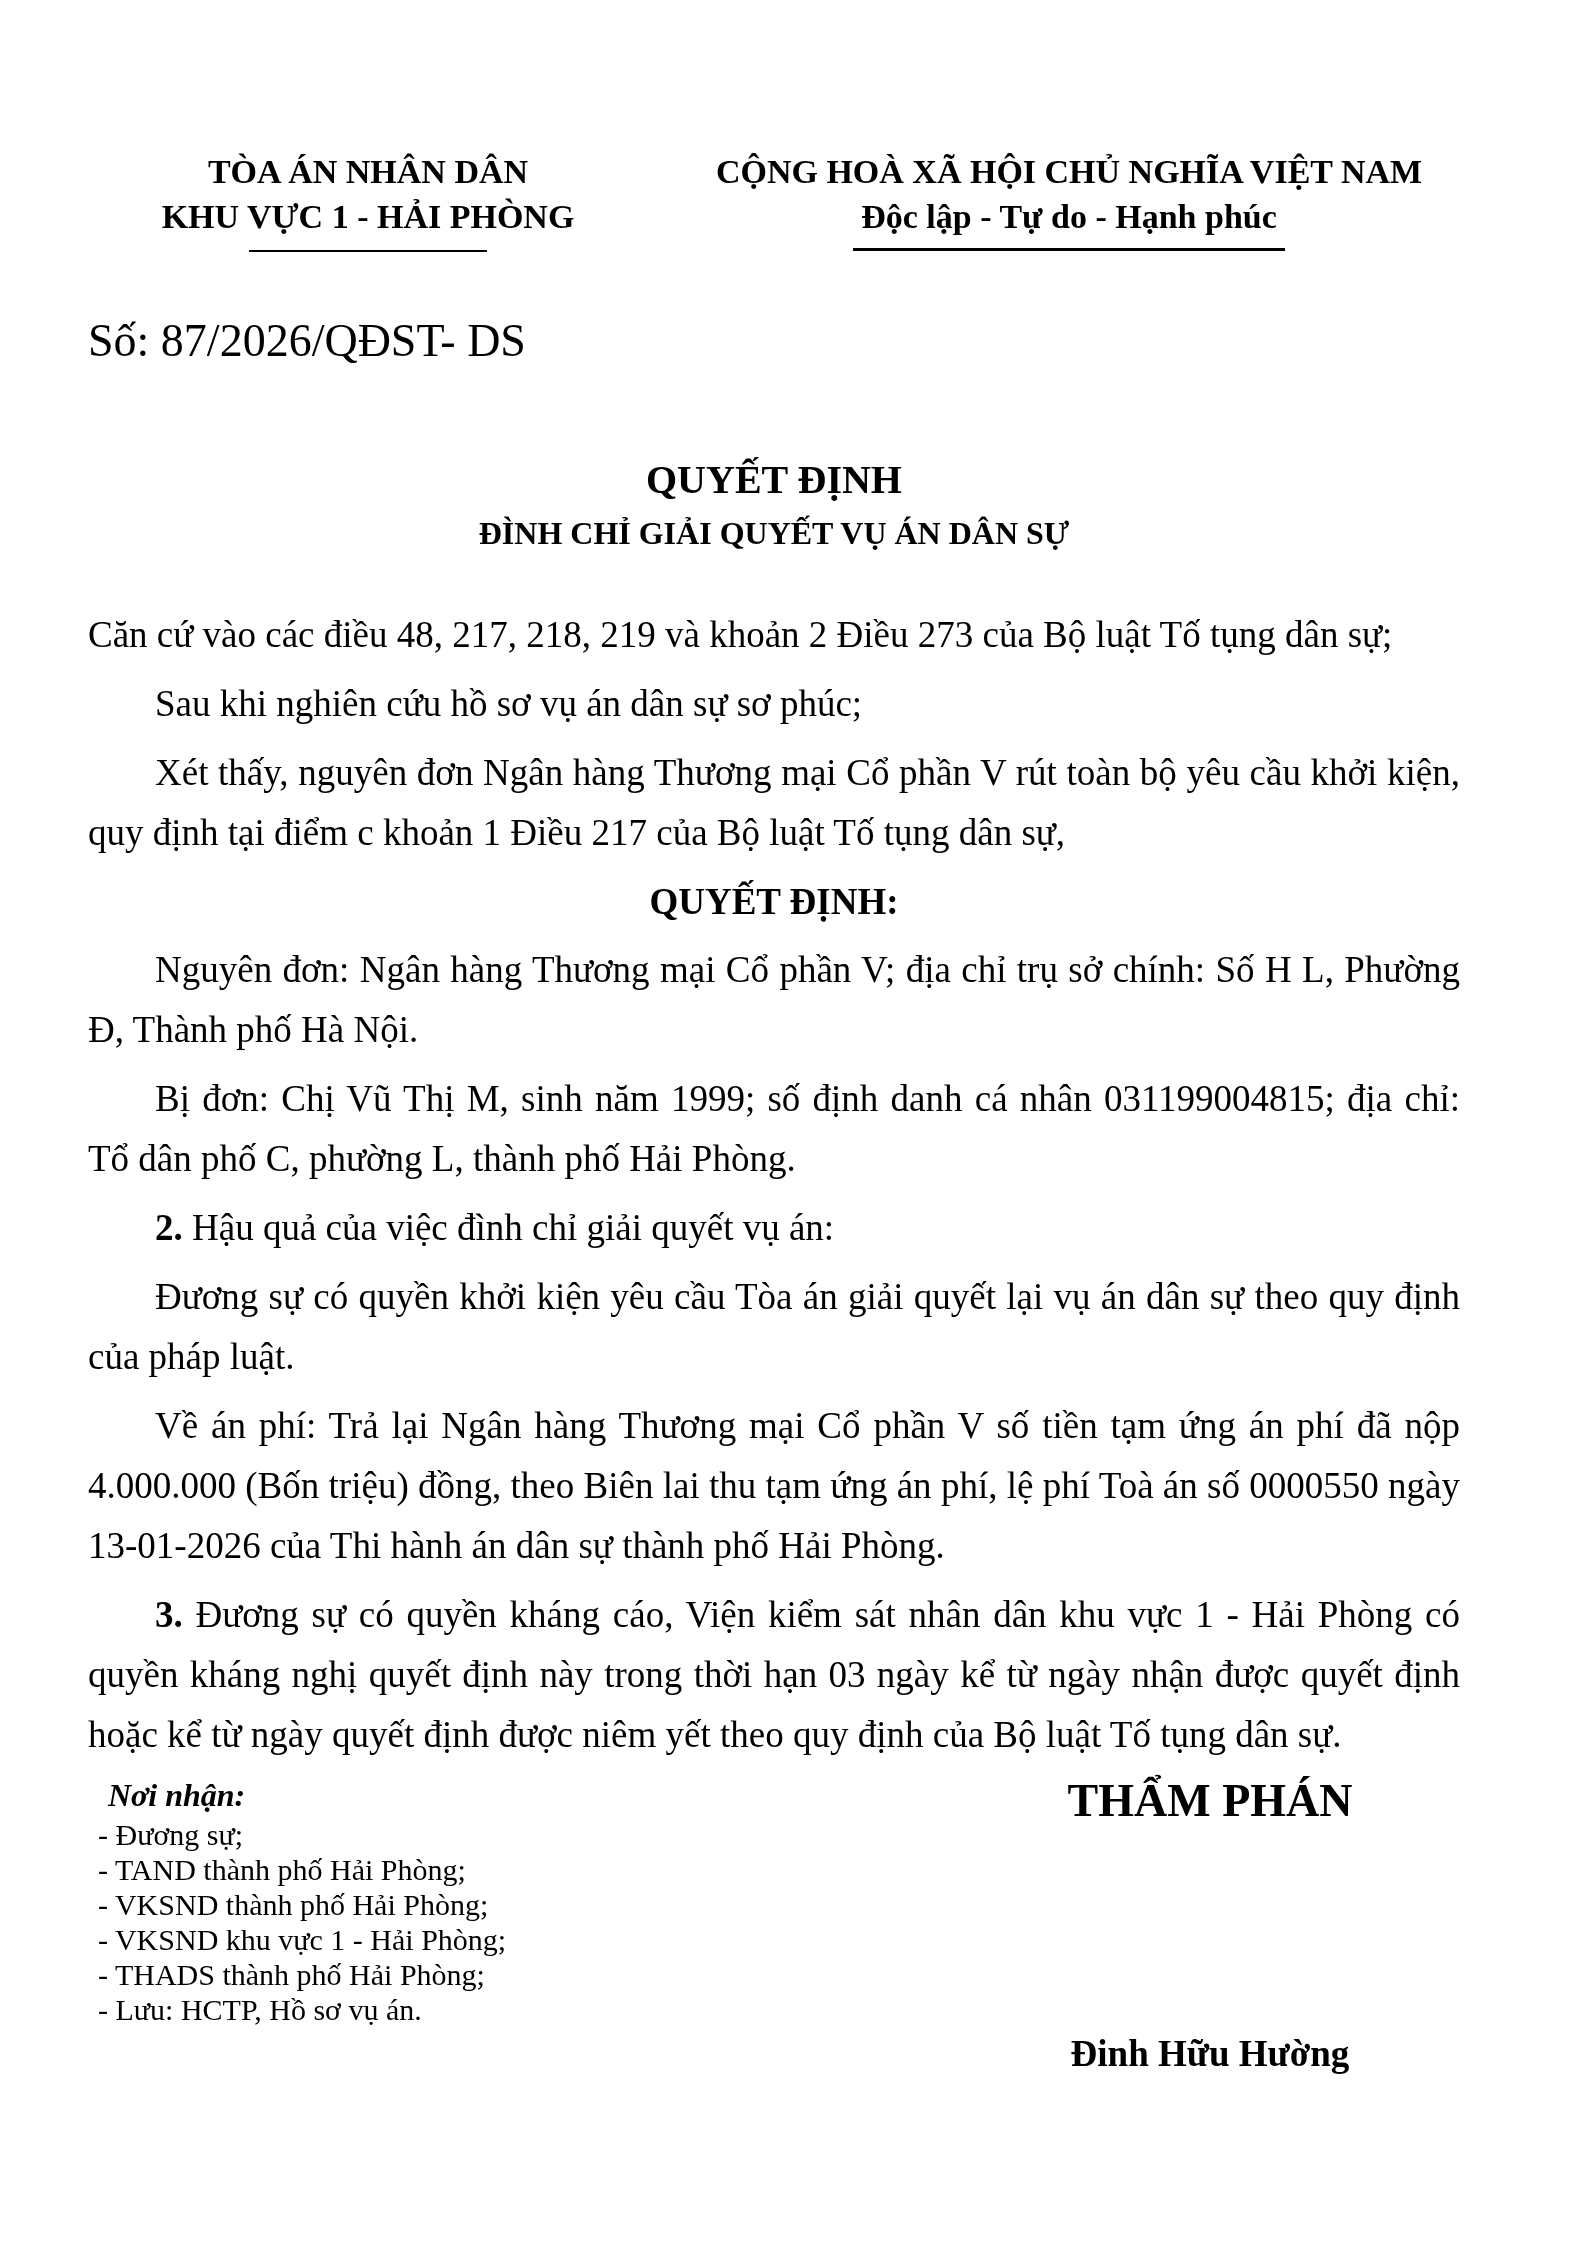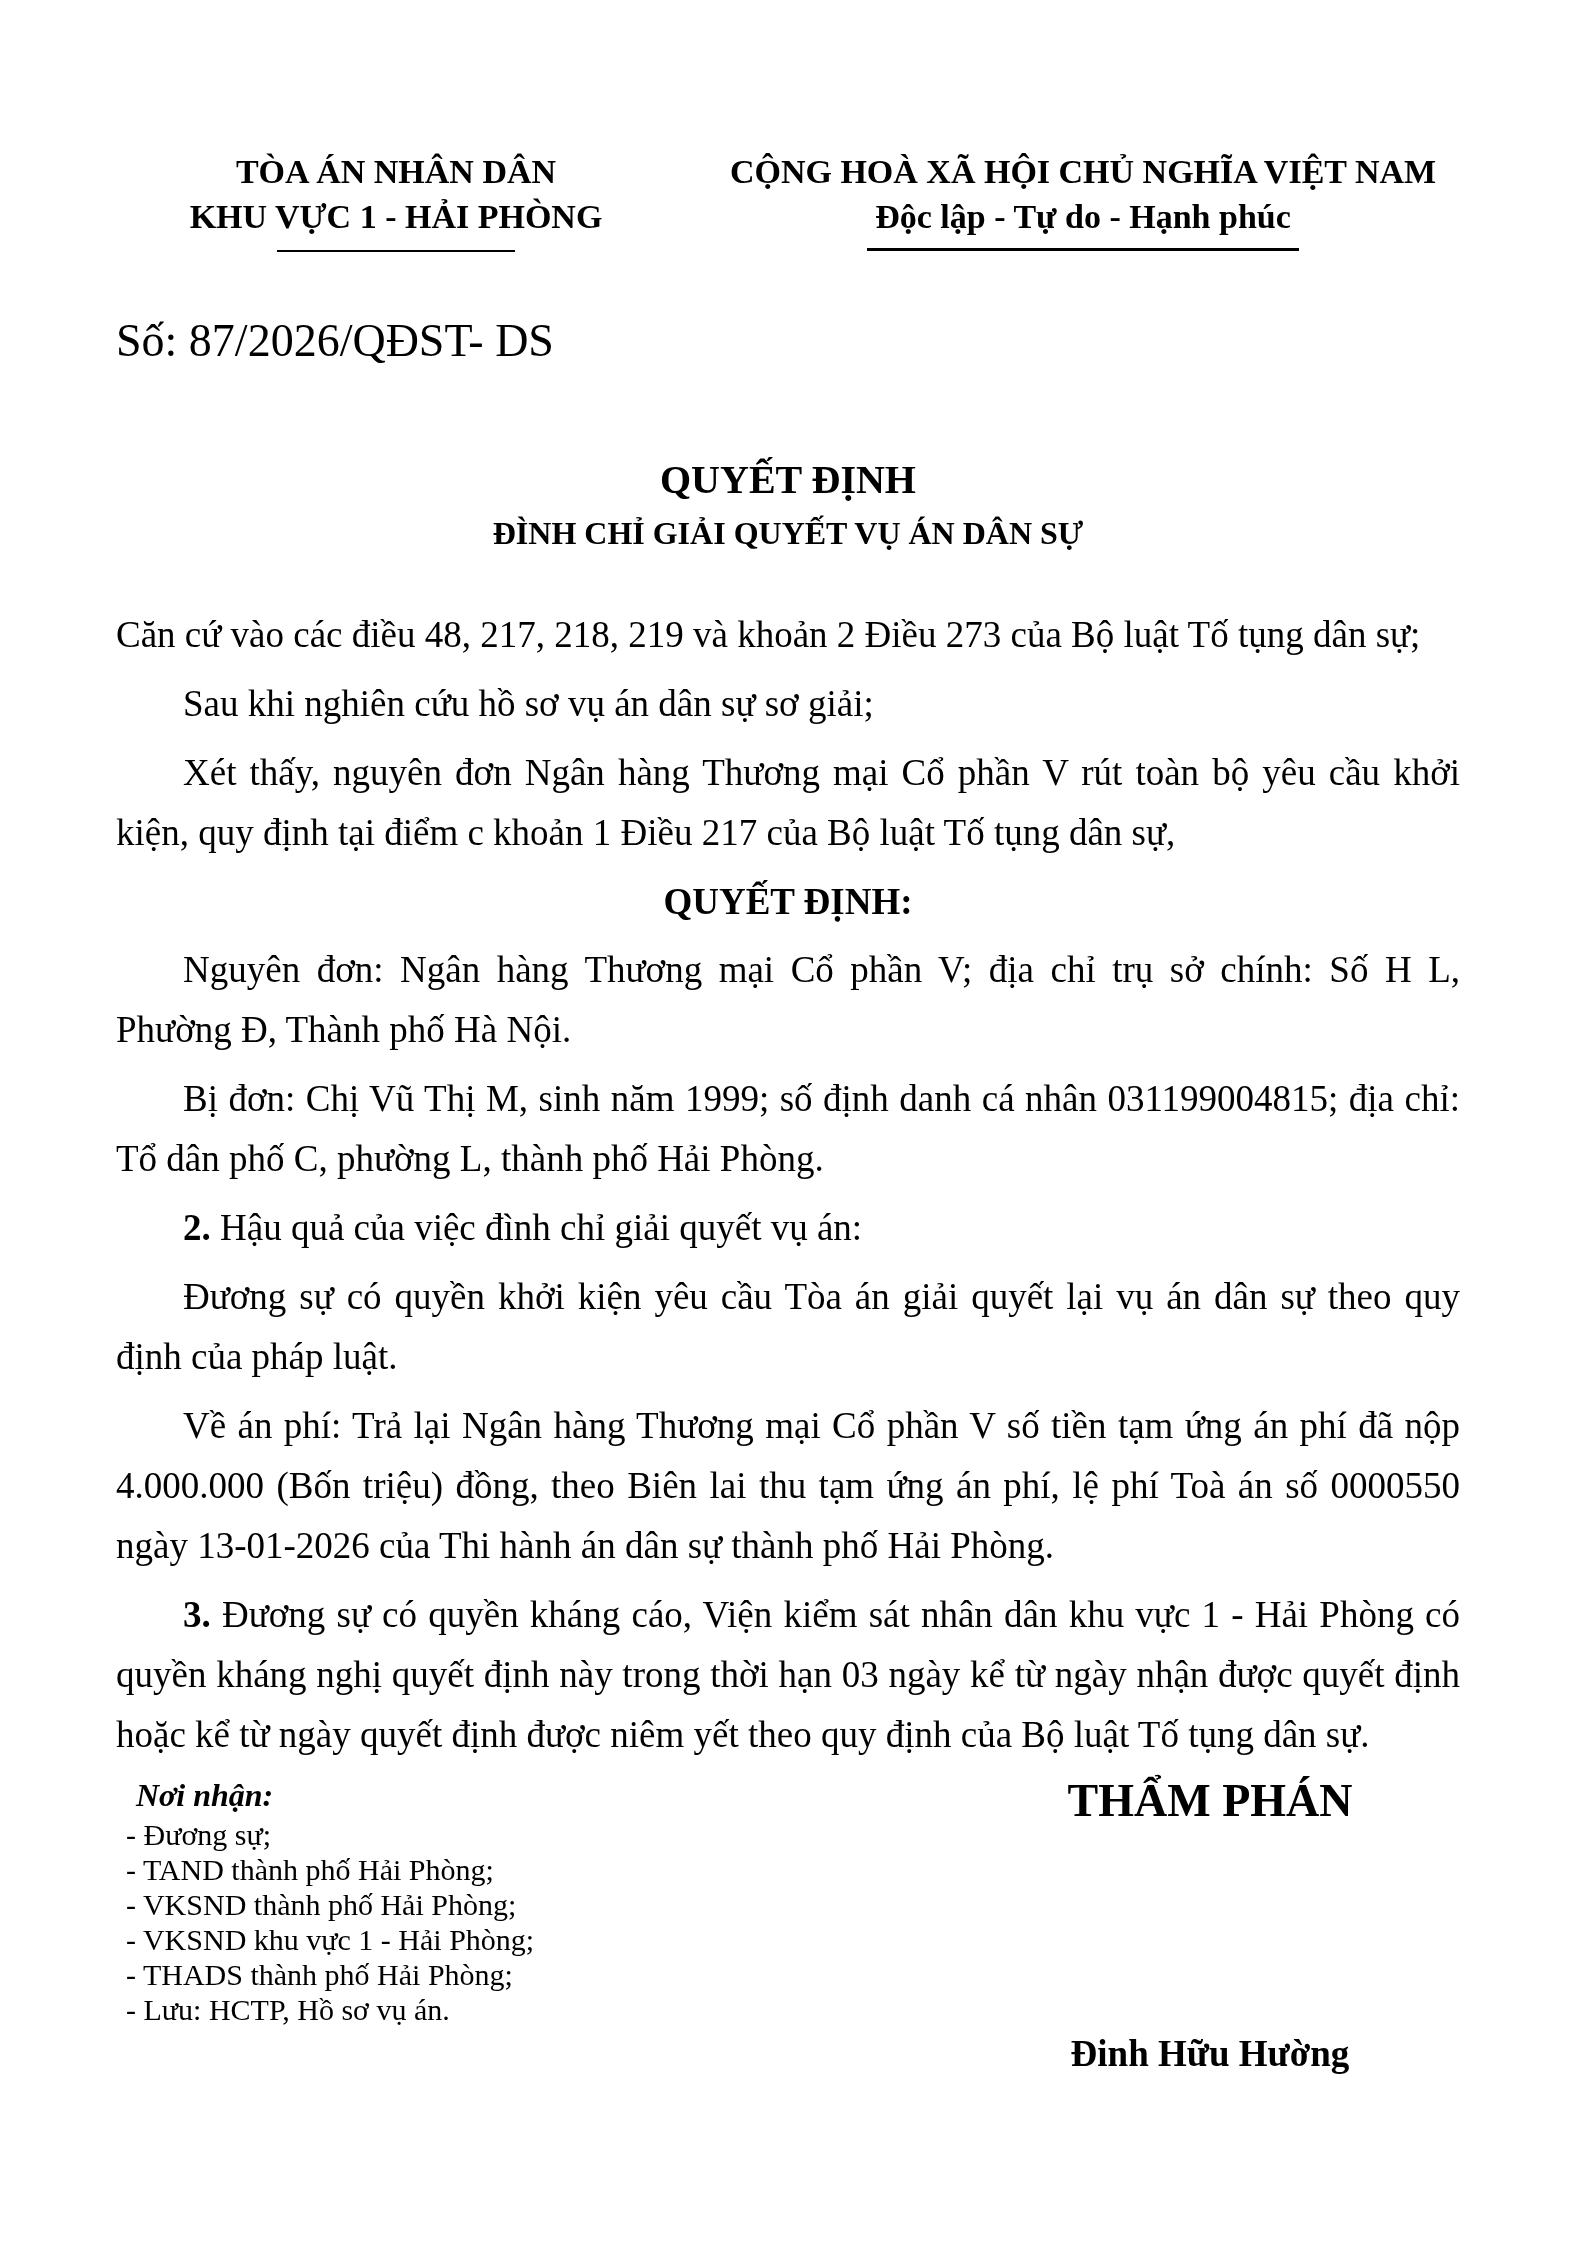--- a/index.html
+++ b/index.html
@@ -5,21 +5,21 @@
   html, body { margin: 0; padding: 0; }
   body {
     width: 1586px; height: 2244px;
     background: #ffffff; color: #000000;
     font-family: "Liberation Serif", "DejaVu Serif", serif;
     position: relative;
   }
   .page {
     position: absolute; inset: 0;
     box-sizing: border-box;
-    padding: 150px 126px 0 116px;
+    padding: 150px 126px 0 88px;
   }
 
   
   .hdr { display: flex; }
   .hdr-left { width: 560px; text-align: center; }
   .hdr-right { flex: 1; text-align: center; padding-left: 30px; }
   .hdr-line { font-weight: bold; font-size: 34px; line-height: 1.32; white-space: nowrap; }
   .hdr-rule-left  { width: 238px; border-top: 2px solid #000; margin: 10px auto 0; }
   .hdr-rule-right { width: 432px; border-top: 3px solid #000; margin: 8px auto 0; }
 
@@ -71,21 +71,21 @@
     <div class="doc-number">Số: 87/2026/QĐST- DS</div>
   </div>
 
   <div class="title">
     <div class="title-l1">QUYẾT ĐỊNH</div>
     <div class="title-l2">ĐÌNH CHỈ GIẢI QUYẾT VỤ ÁN DÂN SỰ</div>
   </div>
 
   <div class="body">
     <p>Căn cứ vào các điều 48, 217, 218, 219 và khoản 2 Điều 273 của Bộ luật Tố tụng dân sự;</p>
-    <p class="ind">Sau khi nghiên cứu hồ sơ vụ án dân sự sơ giải;</p>
+    <p class="ind">Sau khi nghiên cứu hồ sơ vụ án dân sự sơ phúc;</p>
     <p class="ind">Xét thấy, nguyên đơn Ngân hàng Thương mại Cổ phần V rút toàn bộ yêu cầu khởi kiện, quy định tại điểm c khoản 1 Điều 217 của Bộ luật Tố tụng dân sự,</p>
 
     <p class="decision-heading">QUYẾT ĐỊNH:</p>
 
     <p class="ind">Nguyên đơn: Ngân hàng Thương mại Cổ phần V; địa chỉ trụ sở chính: Số H L, Phường Đ, Thành phố Hà Nội.</p>
     <p class="ind">Bị đơn: Chị Vũ Thị M, sinh năm 1999; số định danh cá nhân 031199004815; địa chỉ: Tổ dân phố C, phường L, thành phố Hải Phòng.</p>
 
     <p class="ind"><span class="pnum">2.</span> <span>Hậu quả của việc đình chỉ giải quyết vụ án:</span></p>
     <p class="ind">Đương sự có quyền khởi kiện yêu cầu Tòa án giải quyết lại vụ án dân sự theo quy định của pháp luật.</p>
     <p class="ind">Về án phí: Trả lại Ngân hàng Thương mại Cổ phần V số tiền tạm ứng án phí đã nộp 4.000.000 (Bốn triệu) đồng, theo Biên lai thu tạm ứng án phí, lệ phí Toà án số 0000550 ngày 13-01-2026 của Thi hành án dân sự thành phố Hải Phòng.</p>

